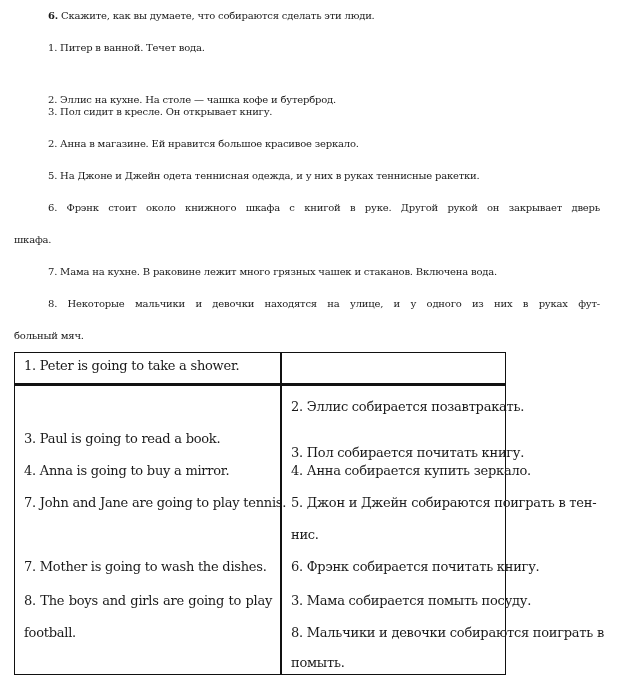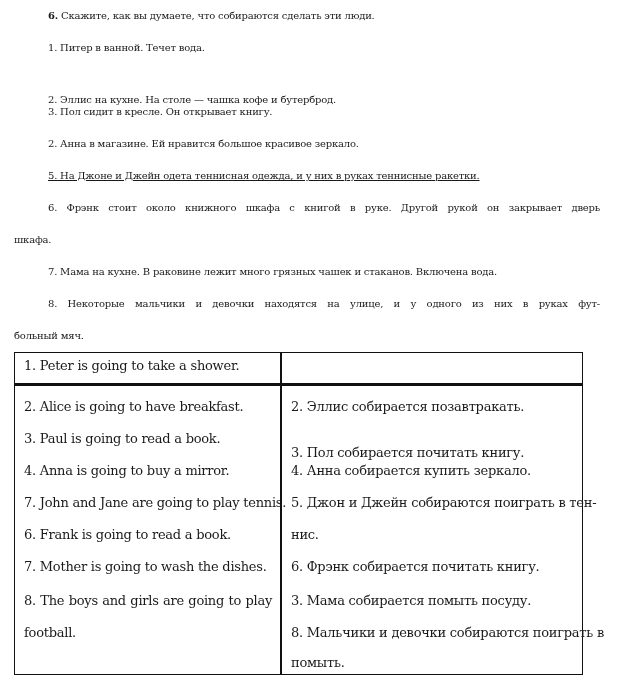--- a/index.html
+++ b/index.html
@@ -36,21 +36,21 @@
     text-align: justify;
     text-align-last: justify;
   }
   .bold { font-weight: bold; }
 
   
   .tbl {
     position: absolute;
     left: 14px;
     top: 352px;
-    width: 569px;
+    width: 492px;
     height: 323px;
     border: 1.5px solid #111;
     box-sizing: border-box;
   }
   .col-div {
     position: absolute;
     left: 265px;
     top: 0;
     width: 1.5px;
     height: 100%;
@@ -92,38 +92,36 @@
 
   <div class="line indent" style="top:0px;">
     <span class="bold">6.</span>
     <span>Скажите, как вы думаете, что собираются сделать эти люди.</span>
   </div>
 
   <div class="line indent" style="top:32px;">1. Питер в ванной. Течет вода.</div>
   <div class="line indent" style="top:64px;margin-top:20px;">2. Эллис на кухне. На столе — чашка кофе и бутерброд.</div>
   <div class="line indent" style="top:96px;">3. Пол сидит в кресле. Он открывает книгу.</div>
   <div class="line indent" style="top:128px;">2. Анна в магазине. Ей нравится большое красивое зеркало.</div>
-  <div class="line indent" style="top:160px;text-decoration:underline;">5. На Джоне и Джейн одета теннисная одежда, и у них в руках теннисные ракетки.</div>
+  <div class="line indent" style="top:160px;">5. На Джоне и Джейн одета теннисная одежда, и у них в руках теннисные ракетки.</div>
   <div class="line indent justify" style="top:192px;">6. Фрэнк стоит около книжного шкафа с книгой в руке. Другой рукой он закрывает дверь</div>
   <div class="line noindent" style="top:224px;">шкафа.</div>
   <div class="line indent" style="top:256px;">7. Мама на кухне. В раковине лежит много грязных чашек и стаканов. Включена вода.</div>
   <div class="line indent justify" style="top:288px;">8. Некоторые мальчики и девочки находятся на улице, и у одного из них в руках фут-</div>
   <div class="line noindent" style="top:320px;">больный мяч.</div>
 
   <div class="tbl">
     <div class="col-div"></div>
     <div class="hdr-rule"></div>
 
     <div class="cell cl" style="top:-3px;">1. Peter is going to take a shower.</div>
 
-    <div class="cell cl" style="top:38px;">2. Alice is going to have breakfast.</div>
     <div class="cell cl" style="top:70px;">3. Paul is going to read a book.</div>
     <div class="cell cl" style="top:102px;">4. Anna is going to buy a mirror.</div>
     <div class="cell cl" style="top:134px;">7. John and Jane are going to play tennis.</div>
-    <div class="cell cl" style="top:166px;">6. Frank is going to read a book.</div>
     <div class="cell cl" style="top:198px;">7. Mother is going to wash the dishes.</div>
     <div class="cell cl cell-justify-l" style="top:232px;">8. The boys and girls are going to play</div>
     <div class="cell cl" style="top:264px;">football.</div>
 
     <div class="cell cr" style="top:38px;">2. Эллис собирается позавтракать.</div>
     <div class="cell cr" style="top:60px;margin-top:24px;">3. Пол собирается почитать книгу.</div>
     <div class="cell cr" style="top:102px;">4. Анна собирается купить зеркало.</div>
     <div class="cell cr cell-justify-r" style="top:134px;">5. Джон и Джейн собираются поиграть в тен-</div>
     <div class="cell cr" style="top:166px;">нис.</div>
     <div class="cell cr" style="top:198px;">6. Фрэнк собирается почитать книгу.</div>

